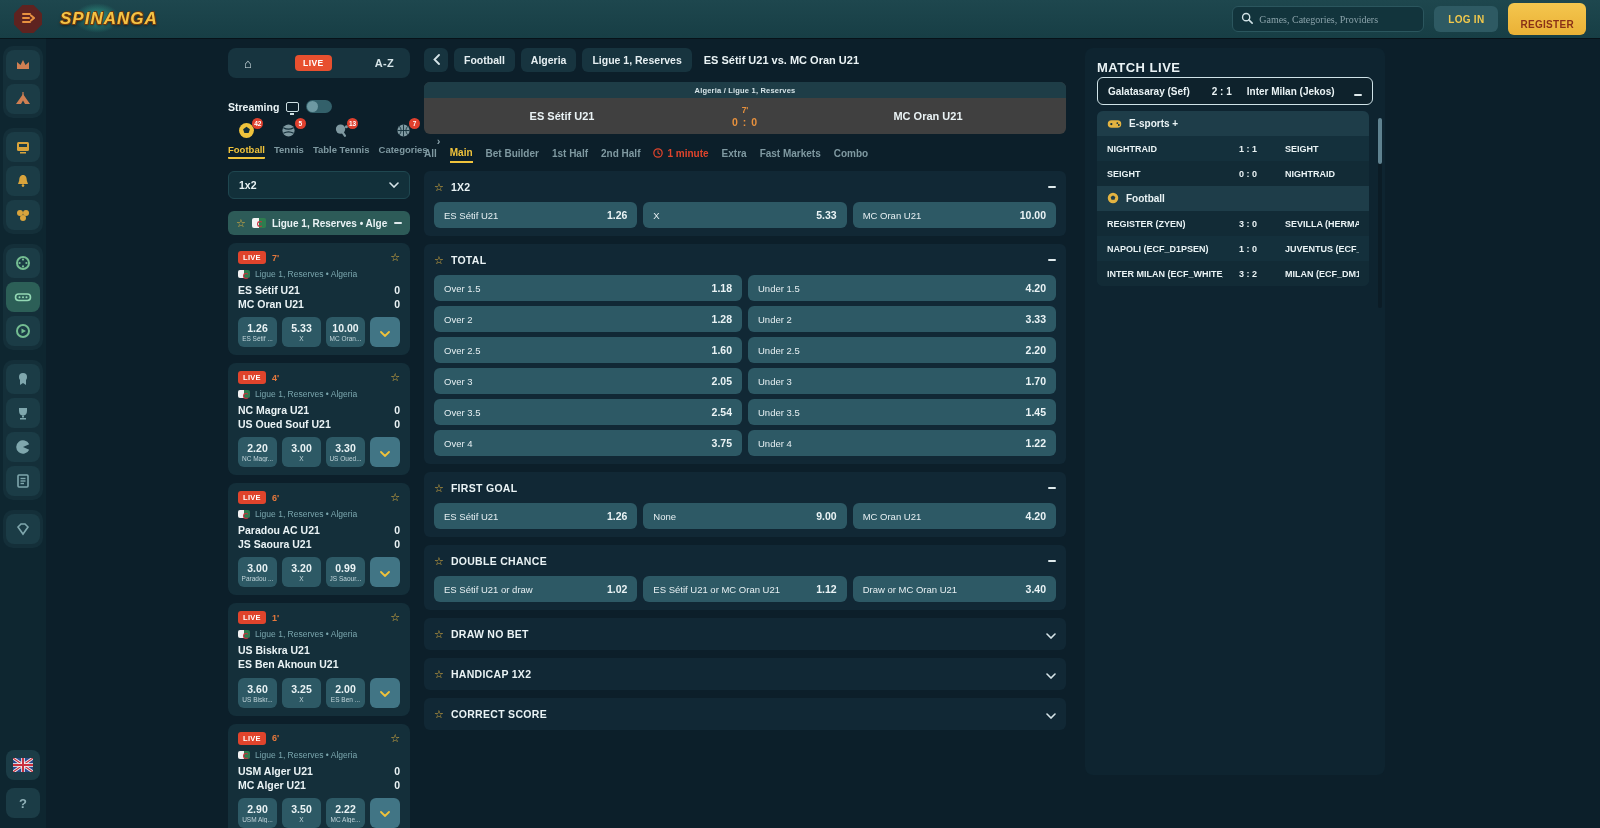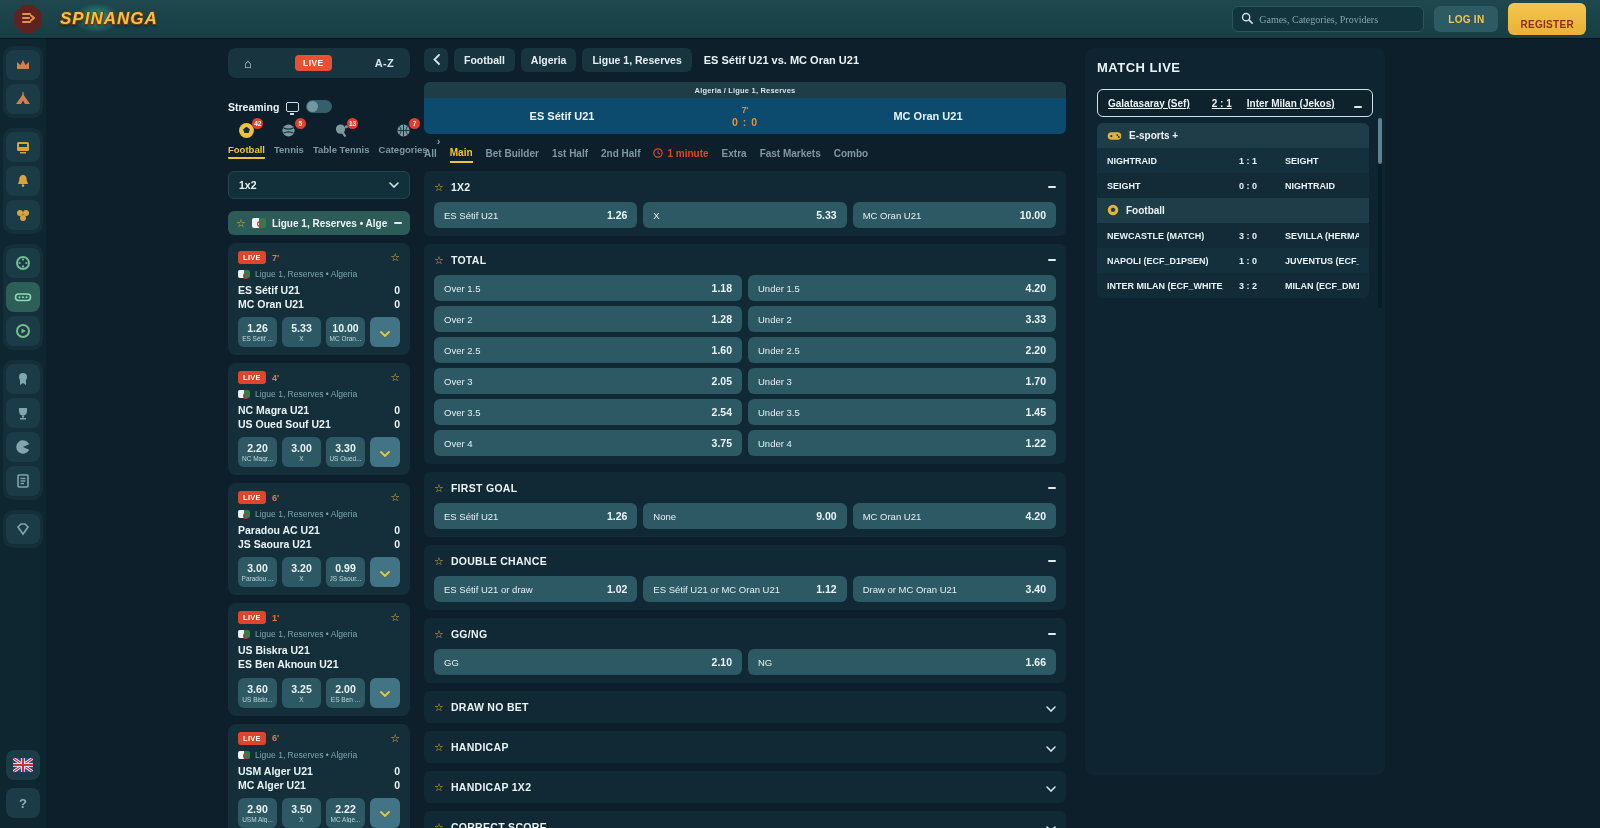--- a/index.html
+++ b/index.html
@@ -156,21 +156,21 @@
   .chev { display:inline-block; }
   .chev svg { display:block; }
 
   
   .main { position:absolute; top:48px; left:424px; width:642px; display:flex; flex-direction:column; }
   .breadcrumb { display:flex; align-items:center; gap:6px; }
   .bc-back { width:24px; height:24px; background:#17343f; border-radius:6px; display:flex; align-items:center; justify-content:center; color:#d6e4e8; }
   .bc-pill { height:24px; background:#17343f; border-radius:6px; padding:0 10px; display:flex; align-items:center; font-size:10.5px; font-weight:bold; color:#e6eff2; }
   .bc-current { margin-left:6px; font-size:11px; font-weight:bold; }
 
-  .match-header { margin-top:10px; background:#0c4a6e; border-radius:6px; overflow:hidden; }
+  .match-header { margin-top:10px; background:#404040; border-radius:6px; overflow:hidden; }
   .mh-band { height:16px; background:#1e3d47; display:flex; align-items:center; justify-content:center; font-size:7.5px; font-weight:bold; color:#d6e4e8; letter-spacing:.2px; }
   .mh-row { height:36px; display:flex; align-items:center; }
   .mh-team { flex:1; text-align:center; font-size:11px; font-weight:bold; }
   .mh-center { width:90px; display:flex; flex-direction:column; align-items:center; gap:1px; }
   .mh-time { font-size:8.5px; font-weight:bold; color:#e8913d; }
   .mh-score { font-size:10.5px; font-weight:bold; color:#e8913d; letter-spacing:1px; }
 
   .mtabs { margin-top:13px; display:flex; align-items:center; gap:13px; }
   .mtab { font-size:10px; font-weight:bold; color:#7f99a1; padding-bottom:3px; display:flex; align-items:center; gap:4px; }
   .mtab.active { color:#f0c33c; border-bottom:2px solid #f0c33c; }
@@ -191,22 +191,22 @@
   .ocell .l { font-size:9.5px; color:#e6eff2; }
   .ocell .v { font-size:10.5px; font-weight:bold; }
 
   
   .rightpanel {
     position:absolute; top:48px; left:1085px; width:300px; height:727px;
     background:#0e2430; border-radius:8px; padding:12px;
   }
   .rp-title { font-size:13px; font-weight:bold; letter-spacing:.5px; }
   .pinned {
-    margin-top:14px; height:28px; border:1px solid #cfe3e8; border-radius:6px; background:#0e222c;
-    display:flex; align-items:center; padding:0 10px; gap:6px;text-decoration:underline;
+    margin-top:2px; height:28px; border:1px solid #cfe3e8; border-radius:6px; background:#0e222c;
+    display:flex; align-items:center; padding:0 10px; gap:6px;
   }
   .pinned .h { flex:1.1; font-size:10px; font-weight:bold; white-space:nowrap; overflow:hidden; }
   .pinned .s { width:30px; text-align:center; font-size:10px; font-weight:bold; }
   .pinned .a { flex:1.2; font-size:10px; font-weight:bold; white-space:nowrap; overflow:hidden; padding-left:4px; }
   .rp-list { margin-top:6px; background:#14303c; border-radius:6px; overflow:hidden; position:relative; width:272px; }
   .rp-sec { height:25px; background:#1e3d49; display:flex; align-items:center; gap:7px; padding:0 10px; }
   .rp-sec .t { font-size:10px; font-weight:bold; }
   .rp-row { height:25px; display:flex; align-items:center; padding:0 10px; gap:16px; }
   .rp-row:nth-child(odd) { background:#122b36; }
   .rp-row .h { flex:0 0 46%; font-size:9px; font-weight:bold; white-space:nowrap; overflow:hidden; }
@@ -841,55 +841,25 @@
           <span class="l">ES Sétif U21 or MC Oran U21</span>
           <span class="v">1.12</span>
         </button>
       <button class="ocell">
           <span class="l">Draw or MC Oran U21</span>
           <span class="v">3.40</span>
         </button>
     </div>
   </section>
 
-  <section class="market">
-    <div class="mk-head">
-        <span class="star"></span>
-        <span class="mk-title">GG/NG</span>
-        <button class="mk-right">
-          <span class="minus"></span>
-        </button>
-      </div>
-    <div class="mk-grid cols2">
-      <button class="ocell">
-          <span class="l">GG</span>
-          <span class="v">2.10</span>
-        </button>
-      <button class="ocell">
-          <span class="l">NG</span>
-          <span class="v">1.66</span>
-        </button>
-    </div>
-  </section>
 
   <section class="market collapsed">
     <div class="mk-head">
         <span class="star"></span>
         <span class="mk-title">DRAW NO BET</span>
-        <button class="mk-right">
-          <span><svg width="10" height="6" viewBox="0 0 10 6">
-              <polyline points="1,1 5,5 9,1" fill="none" stroke="currentColor" stroke-width="1.6" stroke-linecap="round"></polyline>
-            </svg></span>
-        </button>
-      </div>
-  </section>
-  <section class="market collapsed">
-    <div class="mk-head">
-        <span class="star"></span>
-        <span class="mk-title">HANDICAP</span>
         <button class="mk-right">
           <span><svg width="10" height="6" viewBox="0 0 10 6">
               <polyline points="1,1 5,5 9,1" fill="none" stroke="currentColor" stroke-width="1.6" stroke-linecap="round"></polyline>
             </svg></span>
         </button>
       </div>
   </section>
   <section class="market collapsed">
     <div class="mk-head">
         <span class="star"></span>
@@ -946,21 +916,21 @@
       <span class="a">NIGHTRAID</span>
     </div>
     <div class="rp-sec">
       <span class="icon-gold"><svg width="12" height="12" viewBox="0 0 16 16" fill="currentColor">
             <circle cx="8" cy="8" r="7"></circle>
             <polygon points="8,4.5 11.2,6.8 10,10.4 6,10.4 4.8,6.8" fill="#1e3d49"></polygon>
           </svg></span>
       <span class="t">Football</span>
     </div>
     <div class="rp-row">
-      <span class="h">NEWCASTLE (MATCH)</span>
+      <span class="h">REGISTER (ZYEN)</span>
       <span class="s">3 : 0</span>
       <span class="a">SEVILLA (HERMANITO)</span>
     </div>
     <div class="rp-row">
       <span class="h">NAPOLI (ECF_D1PSEN)</span>
       <span class="s">1 : 0</span>
       <span class="a">JUVENTUS (ECF_RUS_1995_LAN)</span>
     </div>
     <div class="rp-row">
       <span class="h">INTER MILAN (ECF_WHITE_BOY1927)</span>

